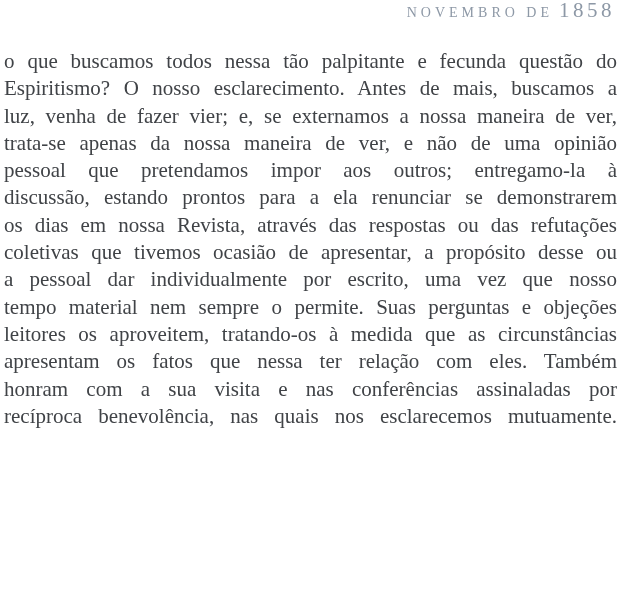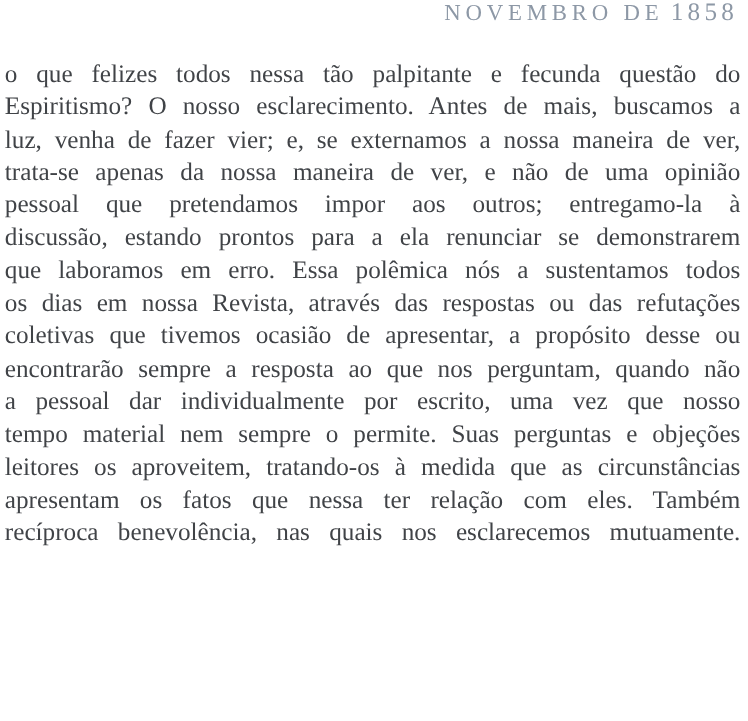--- a/index.html
+++ b/index.html
@@ -16,21 +16,21 @@
     font-family: "Liberation Serif", "DejaVu Serif", serif;
   }
   .running-header {
     text-align: right;
     padding: 2px 8px 0 0;
     line-height: 16px;
     color: #8d98a6;
     white-space: nowrap;
   }
   .header-month {
-    font-size: 19px;
+    font-size: 14px;
     letter-spacing: 4px;
   }
   .header-year {
     font-size: 21px;
     letter-spacing: 3.5px;
     margin-left: 6px;
   }
   .body-text {
     margin: 27px 6px 0 4px;
     font-size: 21px;
@@ -48,29 +48,28 @@
 </style>
 </head>
 <body>
 
 <div class="page">
   <div class="running-header">
     <span class="header-month">NOVEMBRO DE</span><span class="header-year">1858</span>
   </div>
 
   <div class="body-text">
-      <div class="line"><span>o que felizes todos nessa tão palpitante e fecunda questão do</span></div>
+      <div class="line"><span>o que buscamos todos nessa tão palpitante e fecunda questão do</span></div>
       <div class="line"><span>Espiritismo? O nosso esclarecimento. Antes de mais, buscamos a</span></div>
       <div class="line"><span>luz, venha de fazer vier; e, se externamos a nossa maneira de ver,</span></div>
       <div class="line"><span>trata-se apenas da nossa maneira de ver, e não de uma opinião</span></div>
       <div class="line"><span>pessoal que pretendamos impor aos outros; entregamo-la à</span></div>
       <div class="line"><span>discussão, estando prontos para a ela renunciar se demonstrarem</span></div>
-      <div class="line"><span>que laboramos em erro. Essa polêmica nós a sustentamos todos</span></div>
       <div class="line"><span>os dias em nossa </span><span class="italic">Revista</span><span>, através das respostas ou das refutações</span></div>
       <div class="line"><span>coletivas que tivemos ocasião de apresentar, a propósito desse ou</span></div>
-      <div class="line"><span>encontrarão sempre a resposta ao que nos perguntam, quando não</span></div>
       <div class="line"><span>a pessoal dar individualmente por escrito, uma vez que nosso</span></div>
       <div class="line"><span>tempo material nem sempre o permite. Suas perguntas e objeções</span></div>
       <div class="line"><span>leitores os aproveitem, tratando-os à medida que as circunstâncias</span></div>
       <div class="line"><span>apresentam os fatos que nessa ter relação com eles. Também</span></div>
+      <div class="line"><span>honram com a sua visita e nas conferências assinaladas por</span></div>
       <div class="line"><span>recíproca benevolência, nas quais nos esclarecemos mutuamente.</span></div>
     </div>
 </div>
 
 </body></html>

